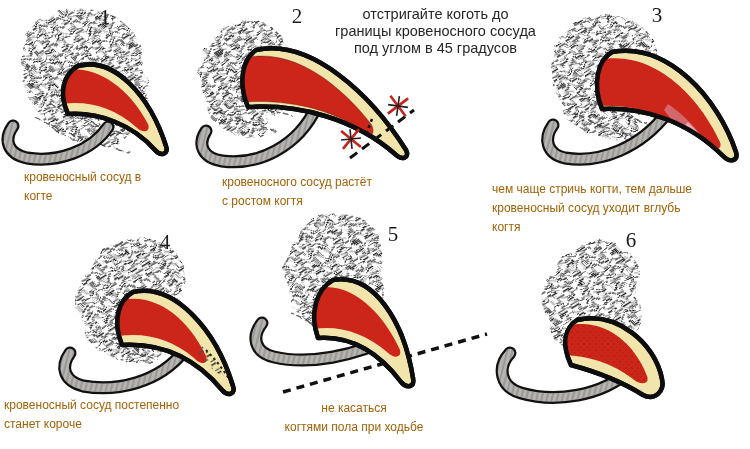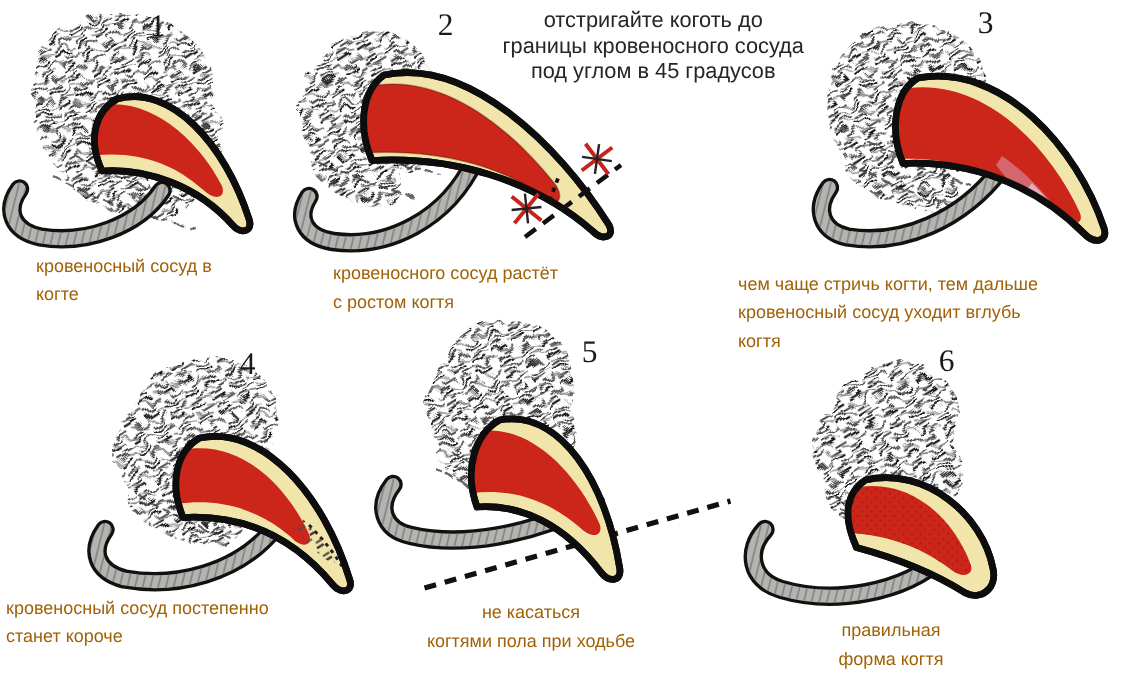--- a/index.html
+++ b/index.html
@@ -202,15 +202,13 @@
 когте</div>
   <div class="txt" style="left:222px;top:173px;">кровеносного сосуд растёт
 с ростом когтя</div>
   <div class="txt" style="left:492px;top:168px;width:256px;margin-top:12px;">чем чаще стричь когти, тем дальше
 кровеносный сосуд уходит вглубь
 когтя</div>
   <div class="txt" style="left:4px;top:396px;">кровеносный сосуд постепенно
 станет короче</div>
   <div class="txt c" style="left:258px;top:399px;width:192px;">не касаться
 когтями пола при ходьбе</div>
-  <div class="txt c" style="left:518px;top:411px;width:152px;">правильная
-форма когтя</div>
 </div>
 
 </body></html>

